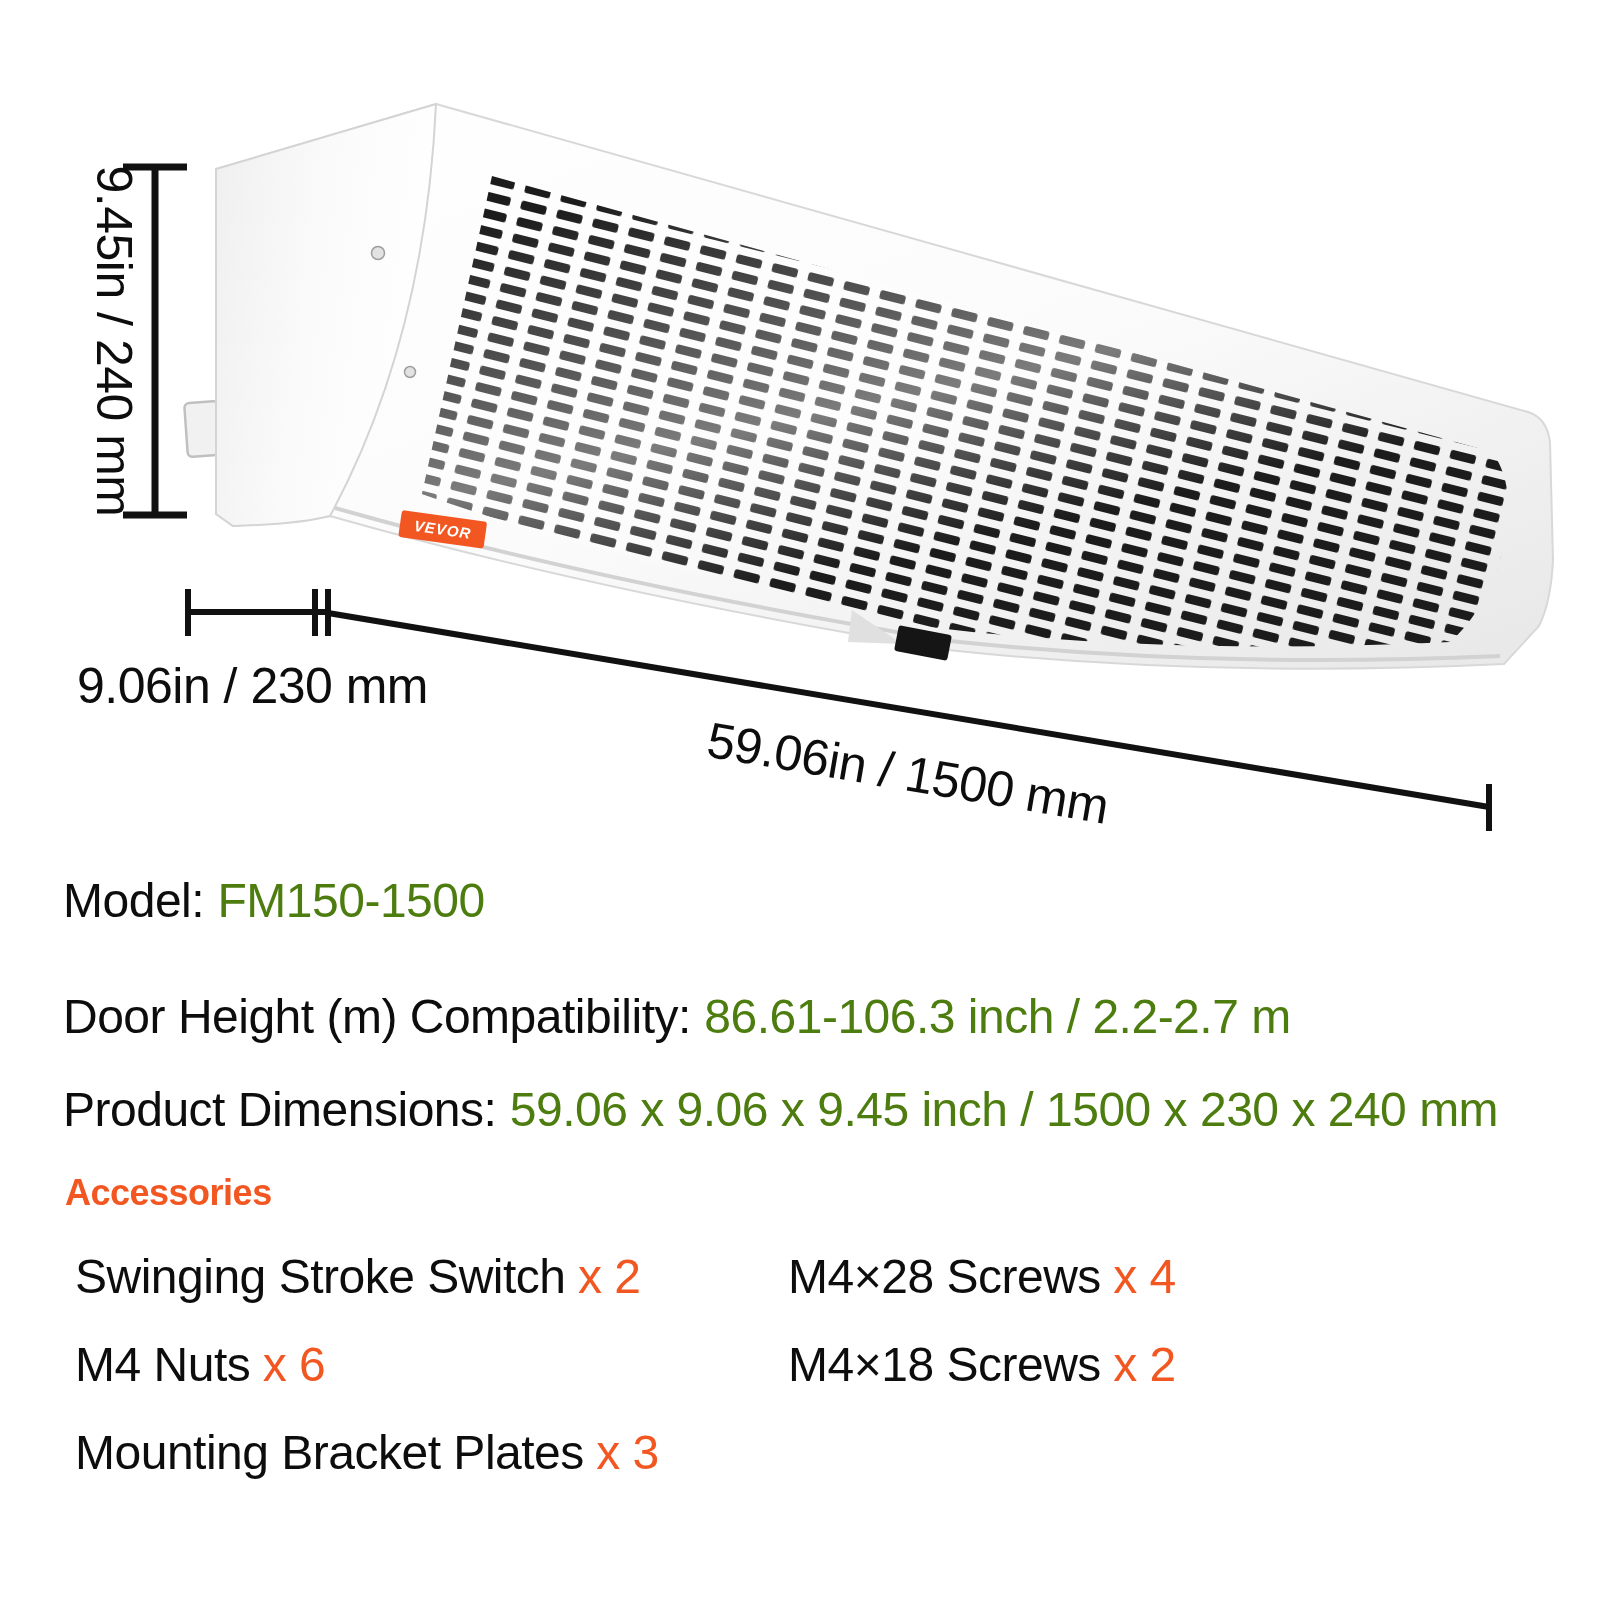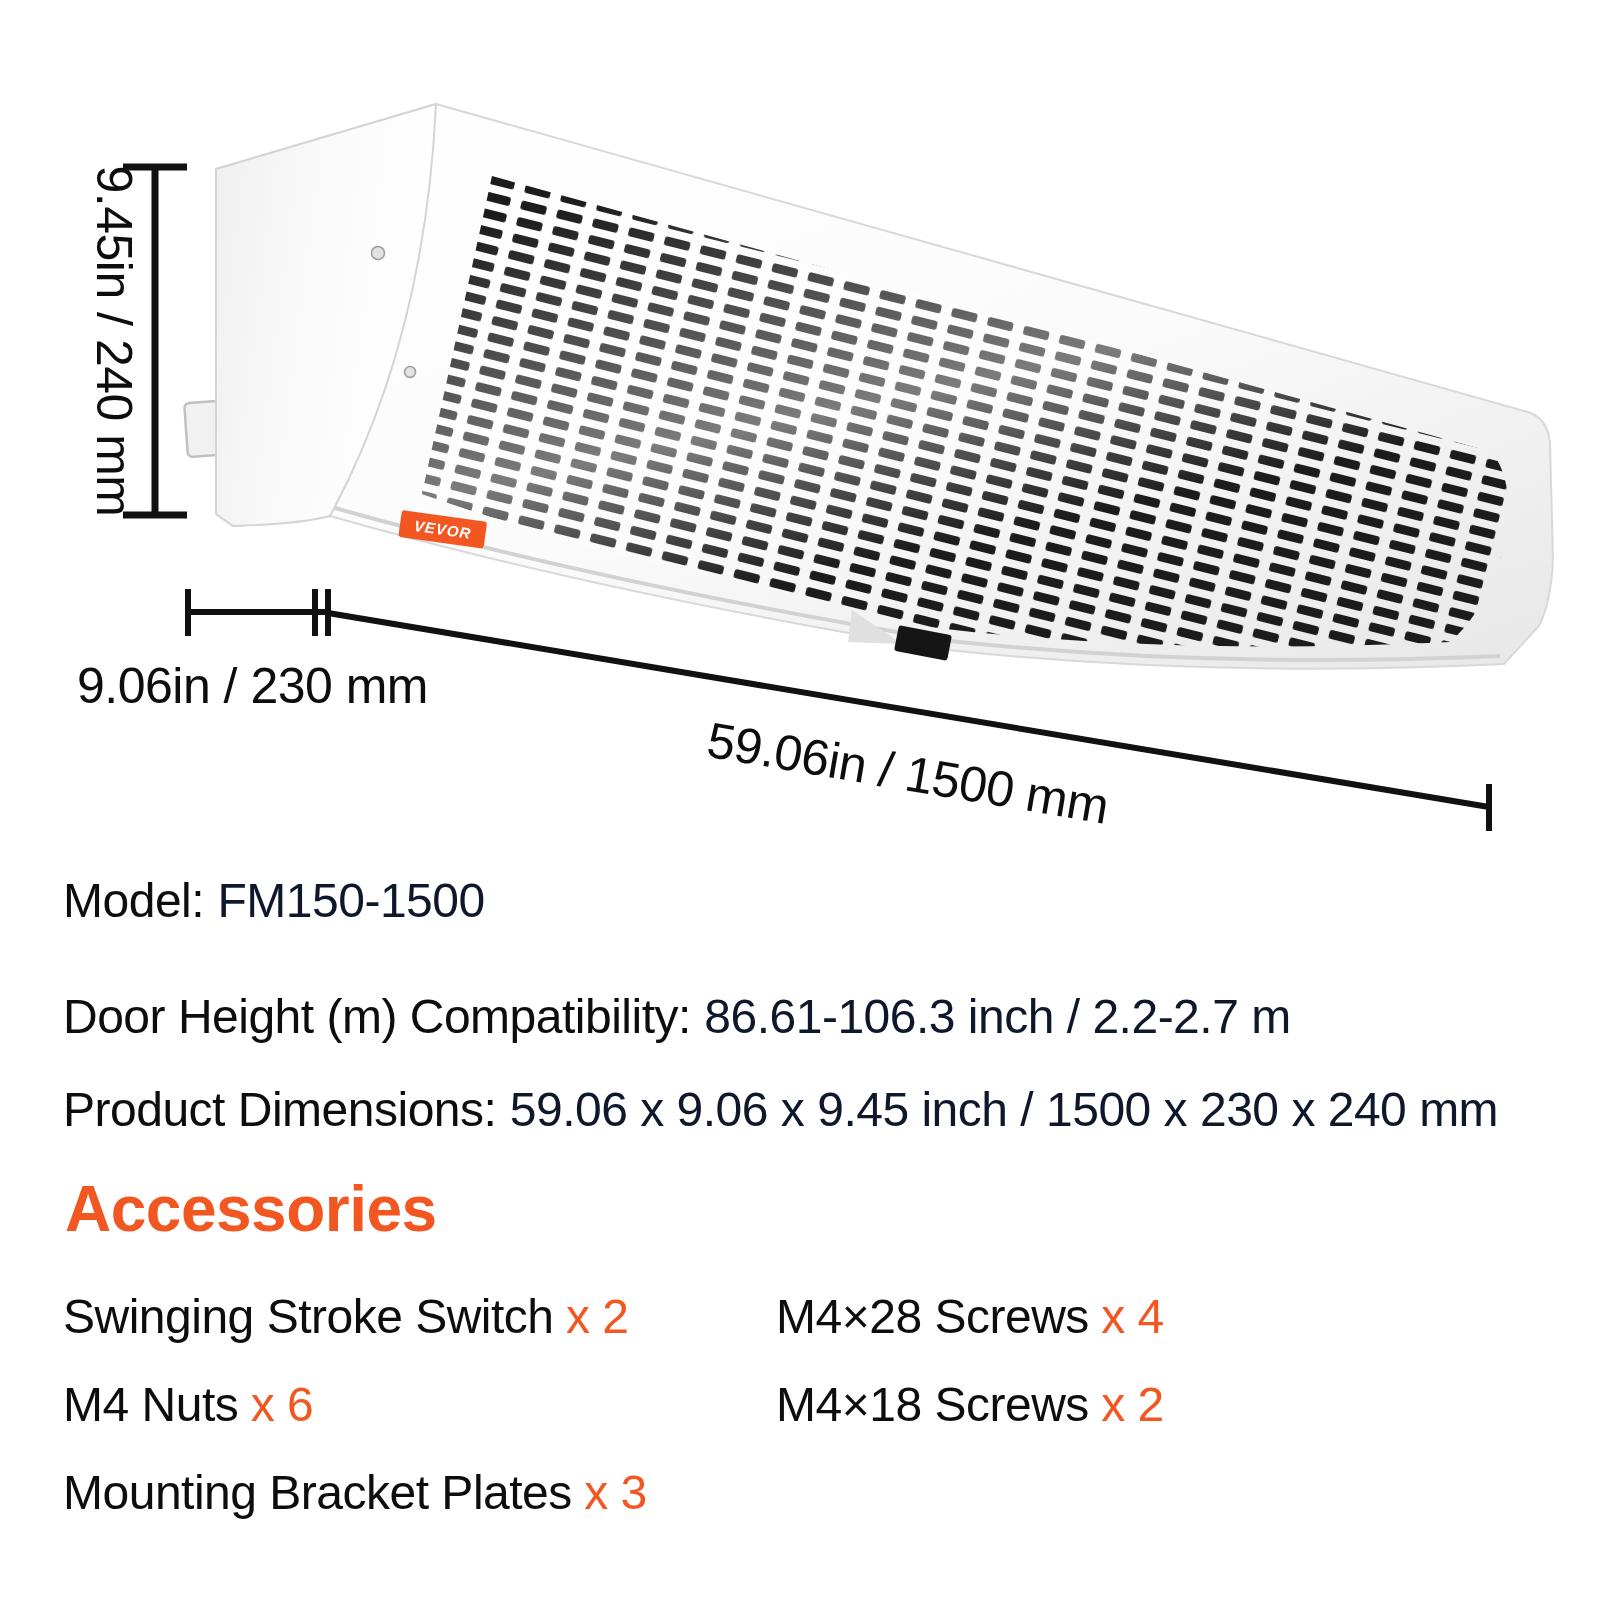--- a/index.html
+++ b/index.html
@@ -8,28 +8,28 @@
     background:#ffffff;
     font-family:"Liberation Sans","DejaVu Sans",sans-serif;
     color:#0d0d0d;
   }
   #product-diagram{position:absolute;left:0;top:0;}
   .dim-label{fill:#0d0d0d;font-size:50px;letter-spacing:-0.5px;}
   .spec-line{
     position:absolute;left:63px;font-size:48px;line-height:58px;
     letter-spacing:-0.5px;white-space:nowrap;
   }
-  .spec-value{color:#0f172a;margin-left:0.28em;}
+  .spec-value{color:#4d7c0f;margin-left:0.28em;}
   .acc-heading{
     position:absolute;left:65px;top:1172px;
-    font-size:64px;font-weight:bold;color:#F25722;letter-spacing:-0.5px;
+    font-size:36px;font-weight:bold;color:#F25722;letter-spacing:-0.5px;
   }
   .acc-grid{
-    position:absolute;left:63px;top:1249px;width:1510px;
-    display:grid;grid-template-columns:713px auto;grid-auto-rows:88px;margin-top:40px;
+    position:absolute;left:75px;top:1249px;width:1510px;
+    display:grid;grid-template-columns:713px auto;grid-auto-rows:88px;
   }
   .acc-item{font-size:48px;line-height:56px;letter-spacing:-0.5px;white-space:nowrap;}
   .acc-count{color:#F25722;margin-left:0.26em;}
   .badge-text{
     fill:#ffffff;font-size:15px;font-weight:bold;font-style:italic;
     letter-spacing:1px;
   }
 </style>
 </head>
 <body>

